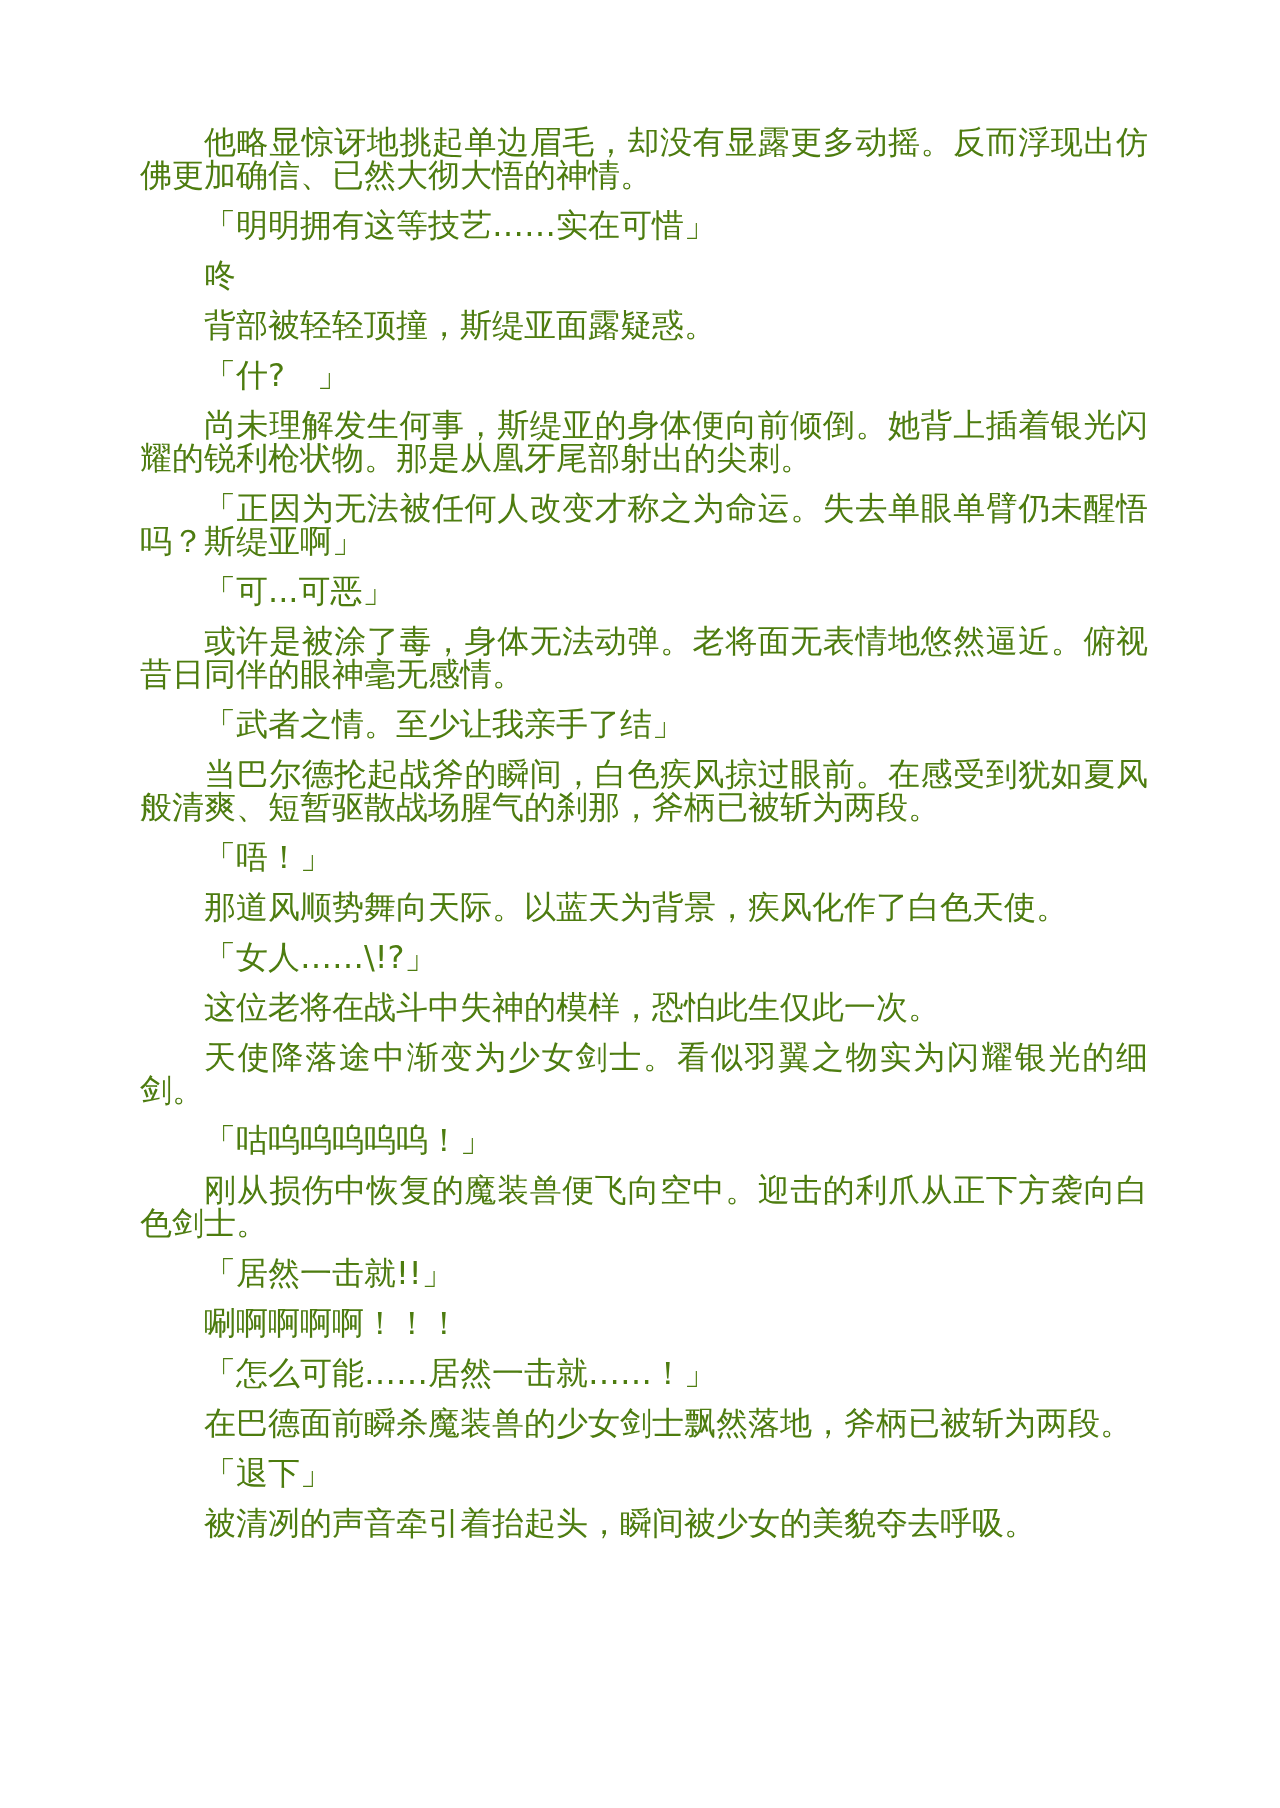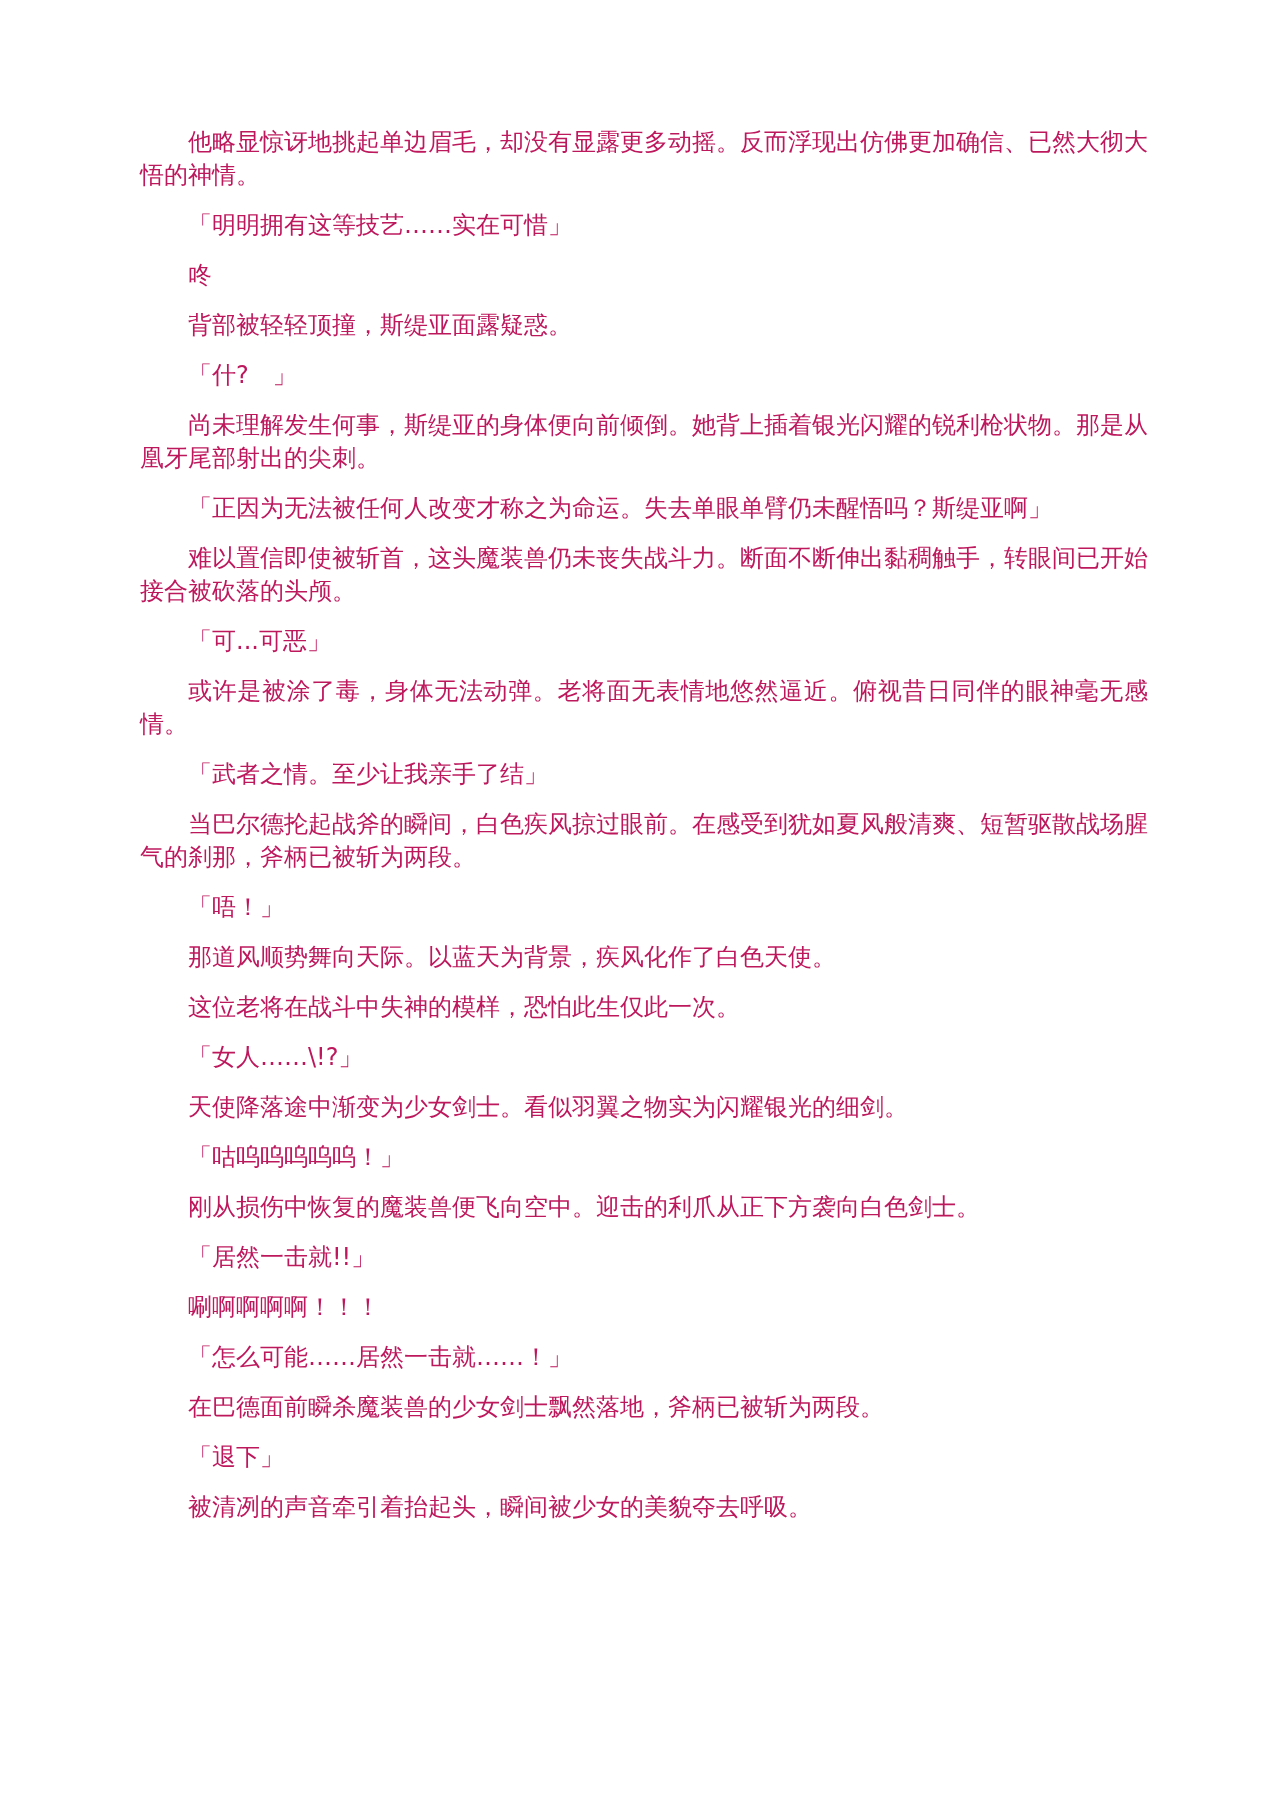--- a/index.html
+++ b/index.html
@@ -15,49 +15,48 @@
   .page {
     box-sizing: border-box;
     width: 1280px;
     height: 1808px;
     background: #ffffff;
     padding: 126px 132px 0 140px;
   }
   .paragraph {
     margin: 0 0 17px 0;
     font-family: "DejaVu Sans", sans-serif;
-    font-size: 24px;
+    font-size: 32px;
     line-height: 33px;
-    color: #be185d;
+    color: #4d7c0f;
     text-indent: 2em;
     text-align: justify;
     letter-spacing: 0;
     word-break: break-all;
   }
 </style>
 </head>
 <body style="background: rgb(255, 255, 255);">
 
 <main class="page" style="color: rgb(0, 0, 0);">
     <p class="paragraph">他略显惊讶地挑起单边眉毛，却没有显露更多动摇。反而浮现出仿佛更加确信、已然大彻大悟的神情。</p>
     <p class="paragraph">「明明拥有这等技艺……实在可惜」</p>
     <p class="paragraph">咚</p>
     <p class="paragraph">背部被轻轻顶撞，斯缇亚面露疑惑。</p>
     <p class="paragraph">「什?　」</p>
     <p class="paragraph">尚未理解发生何事，斯缇亚的身体便向前倾倒。她背上插着银光闪耀的锐利枪状物。那是从凰牙尾部射出的尖刺。</p>
     <p class="paragraph">「正因为无法被任何人改变才称之为命运。失去单眼单臂仍未醒悟吗？斯缇亚啊」</p>
-    <p class="paragraph">难以置信即使被斩首，这头魔装兽仍未丧失战斗力。断面不断伸出黏稠触手，转眼间已开始接合被砍落的头颅。</p>
     <p class="paragraph">「可...可恶」</p>
     <p class="paragraph">或许是被涂了毒，身体无法动弹。老将面无表情地悠然逼近。俯视昔日同伴的眼神毫无感情。</p>
     <p class="paragraph">「武者之情。至少让我亲手了结」</p>
     <p class="paragraph">当巴尔德抡起战斧的瞬间，白色疾风掠过眼前。在感受到犹如夏风般清爽、短暂驱散战场腥气的刹那，斧柄已被斩为两段。</p>
     <p class="paragraph">「唔！」</p>
     <p class="paragraph">那道风顺势舞向天际。以蓝天为背景，疾风化作了白色天使。</p>
+    <p class="paragraph">「女人……\!?」</p>
     <p class="paragraph">这位老将在战斗中失神的模样，恐怕此生仅此一次。</p>
-    <p class="paragraph">「女人……\!?」</p>
     <p class="paragraph">天使降落途中渐变为少女剑士。看似羽翼之物实为闪耀银光的细剑。</p>
     <p class="paragraph">「咕呜呜呜呜呜！」</p>
     <p class="paragraph">刚从损伤中恢复的魔装兽便飞向空中。迎击的利爪从正下方袭向白色剑士。</p>
     <p class="paragraph">「居然一击就!!」</p>
     <p class="paragraph">唰啊啊啊啊！！！</p>
     <p class="paragraph">「怎么可能……居然一击就……！」</p>
     <p class="paragraph">在巴德面前瞬杀魔装兽的少女剑士飘然落地，斧柄已被斩为两段。</p>
     <p class="paragraph">「退下」</p>
     <p class="paragraph">被清冽的声音牵引着抬起头，瞬间被少女的美貌夺去呼吸。</p>
   </main>

